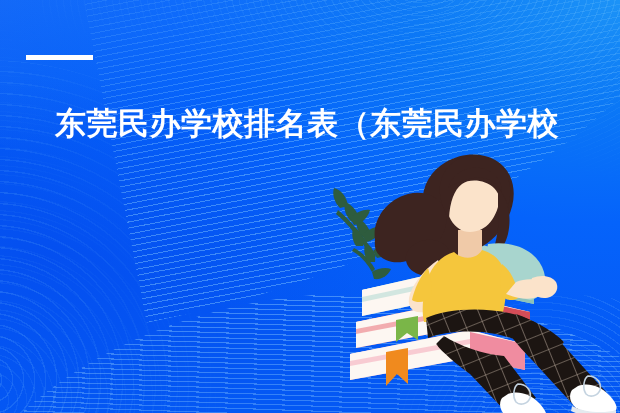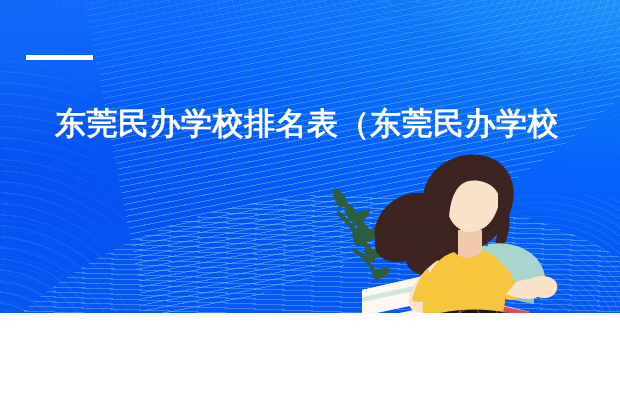--- a/index.html
+++ b/index.html
@@ -1,20 +1,20 @@
 <!DOCTYPE html>
 <html><head>
 <meta charset="utf-8">
 <style>
   html,body{margin:0;padding:0;background:#fff;}
   body{font-family:"Liberation Sans","DejaVu Sans",sans-serif;}
 
   #banner{
     position:relative;
-    width:620px;height:313px;
+    width:620px;height:413px;
     overflow:hidden;
     background:#a16207;
   }
 
   
   .bg-base{
     position:absolute;inset:0;
     background:
       radial-gradient(120% 90% at 100% 0%, #1c93f7 0%, #0b78f6 28%, #0563fb 60%, #0458f4 100%);
   }

